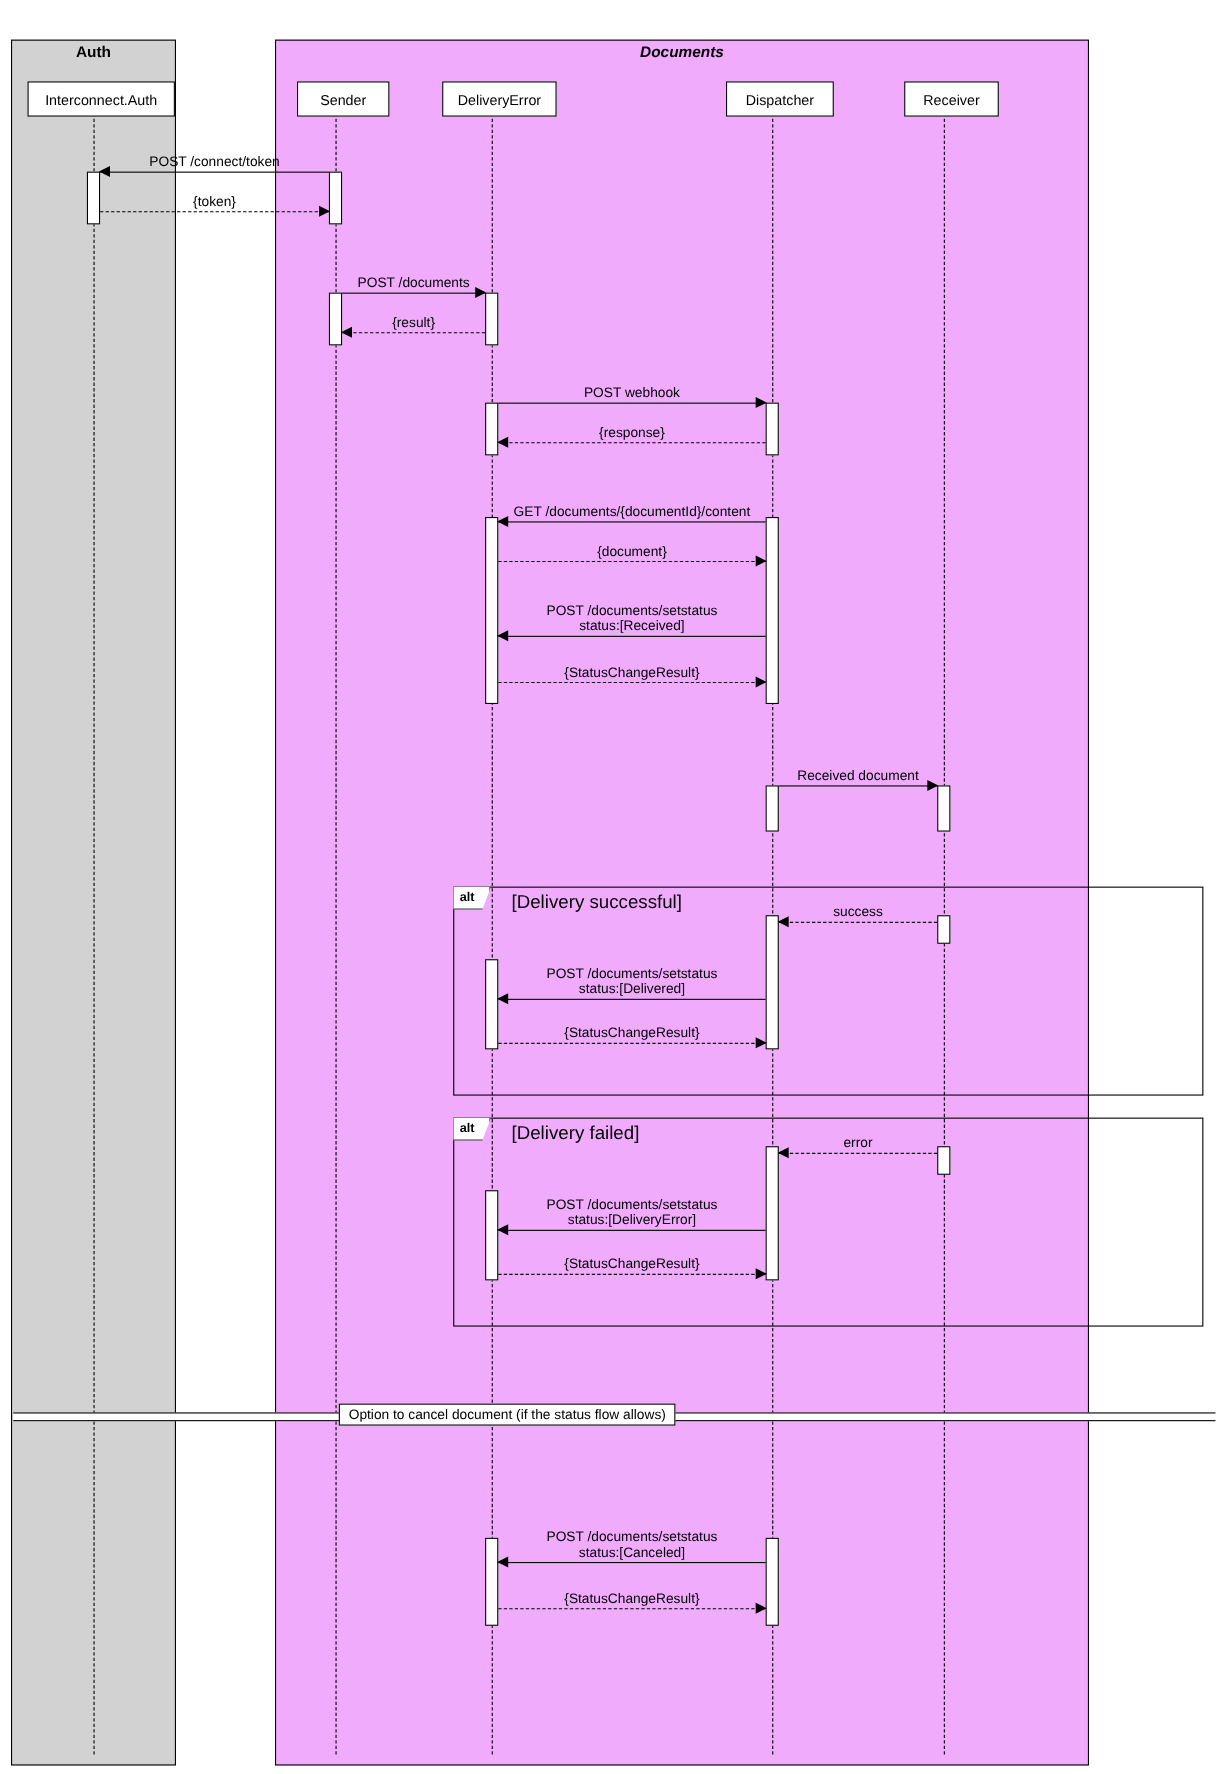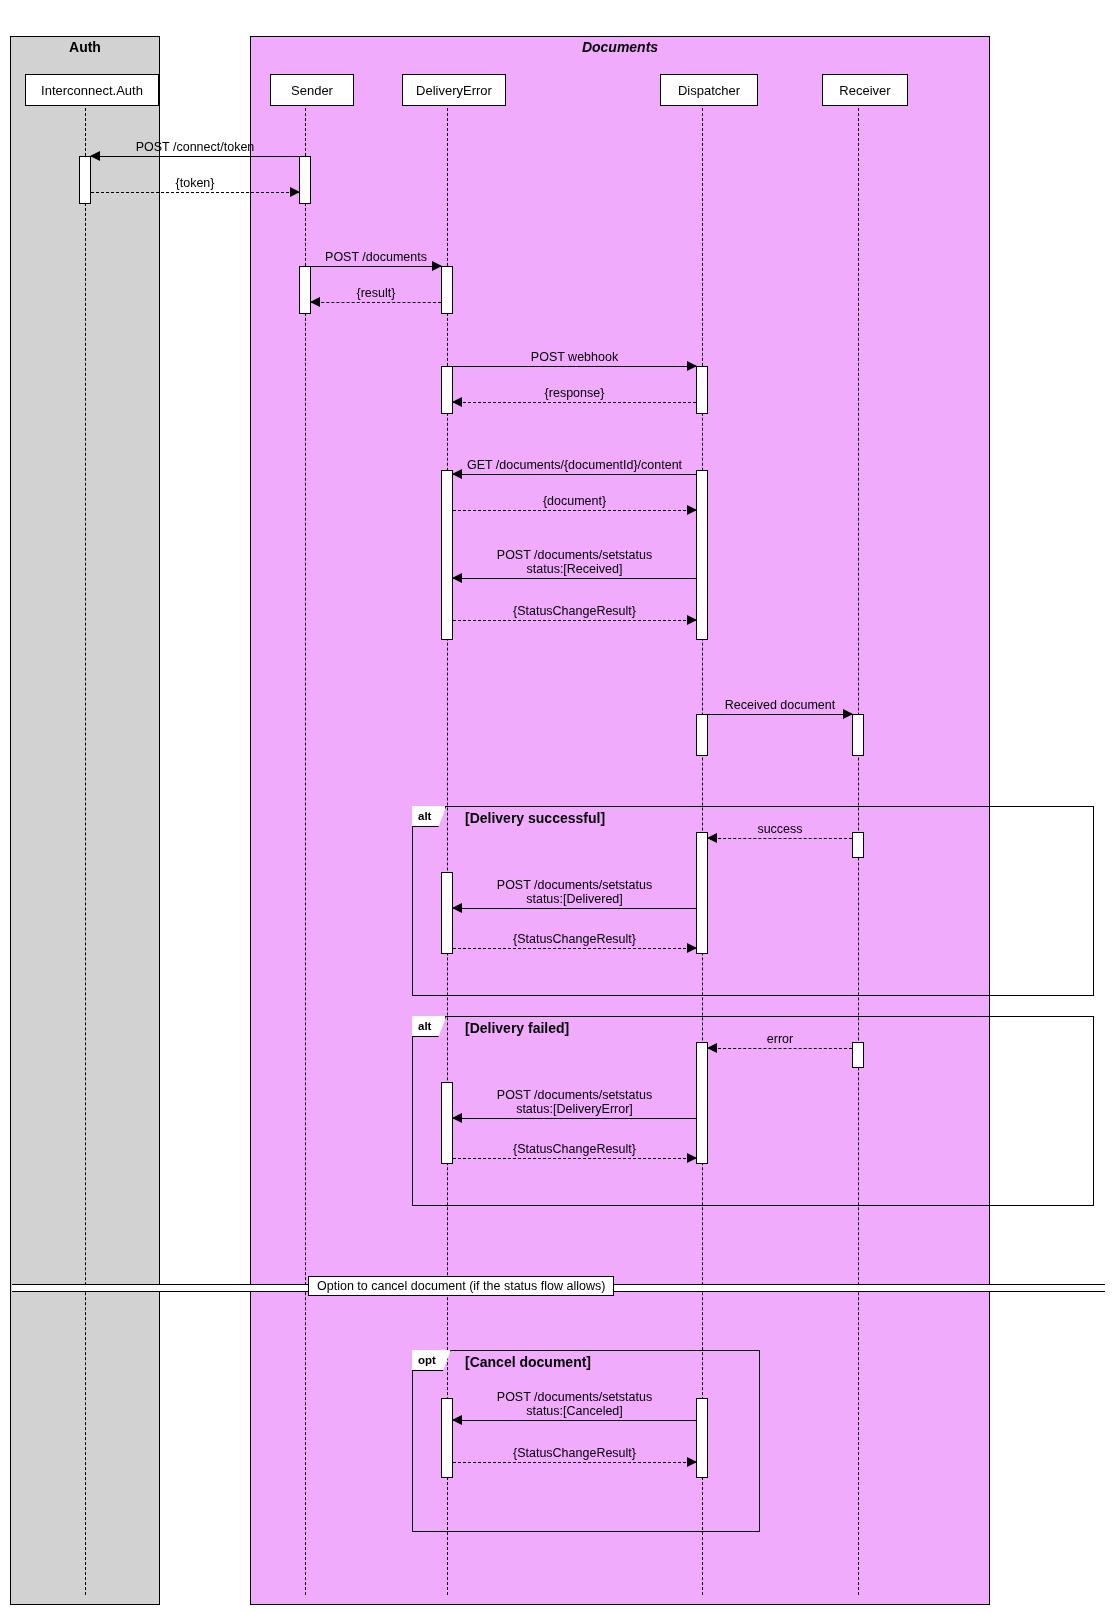--- a/index.html
+++ b/index.html
@@ -150,22 +150,22 @@
     padding: 0 14px 0 6px;
     font-size: 11.5px;
     font-weight: bold;
     display: flex;
     align-items: center;
     clip-path: polygon(0 0, 100% 0, calc(100% - 8px) 100%, 0 100%);
   }
   .frame .guard {
     position: absolute;
     top: 3px;
-    font-size: 14px;
-    font-weight: bold;
+    font-size: 17px;
+    font-weight: normal;
   }
   .divider-band {
     position: absolute;
     height: 6px;
     left: 12px;
     right: 8px;
     border-top: 1.5px solid #000;
     border-bottom: 1.5px solid #000;
     background: #fff;
     z-index: 3;
@@ -324,24 +324,20 @@
   </div>
   <div class="msg dashed right" style="left:453px; width:243px; top:1158px;">
     <div class="line"></div>
       <div class="head"></div>
     <div class="label above">{StatusChangeResult}</div>
   </div>
 
   <div class="divider-band" style="top:1284px;"></div>
   <div class="divider-text" style="top:1276px; left:308px;text-align:right;">Option to cancel document (if the status flow allows)</div>
 
-  <div class="frame" style="left:412px; width:346px; top:1332px; height:180px;">
-    <div class="tag">opt</div>
-    <div class="guard" style="left:52px;">[Cancel document]</div>
-  </div>
   <div class="msg solid left" style="left:453px; width:243px; top:1420px;">
     <div class="line"></div>
       <div class="head"></div>
     <div class="label" style="bottom:2px; line-height:14px;">POST /documents/setstatus
 status:[Canceled]</div>
   </div>
   <div class="msg dashed right" style="left:453px; width:243px; top:1462px;">
     <div class="line"></div>
       <div class="head"></div>
     <div class="label above">{StatusChangeResult}</div>

